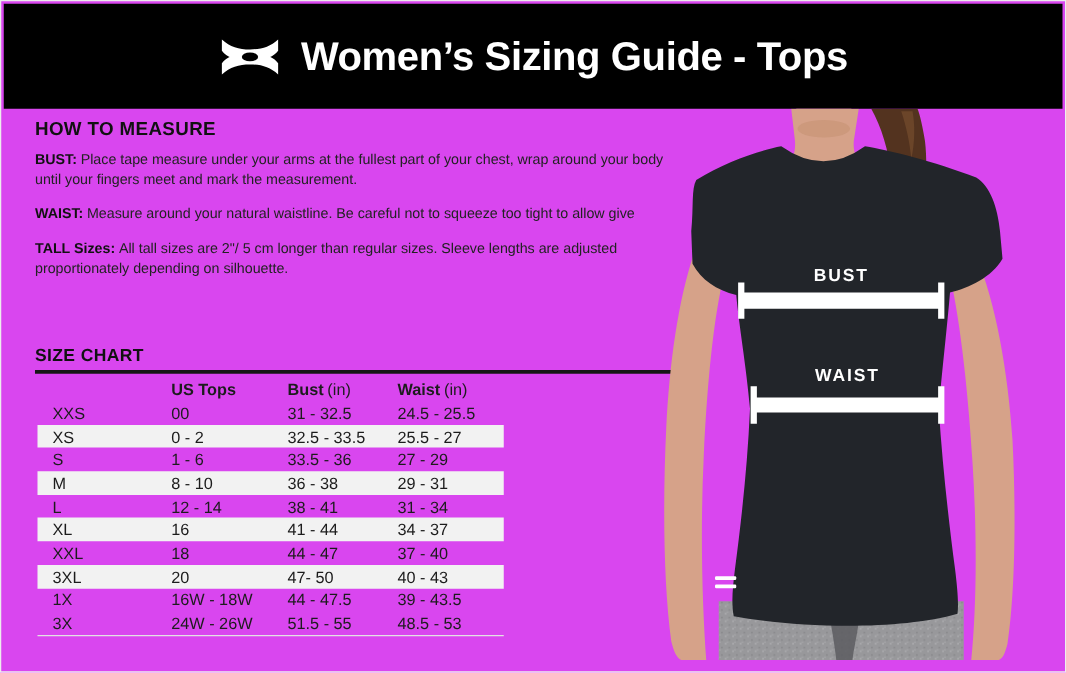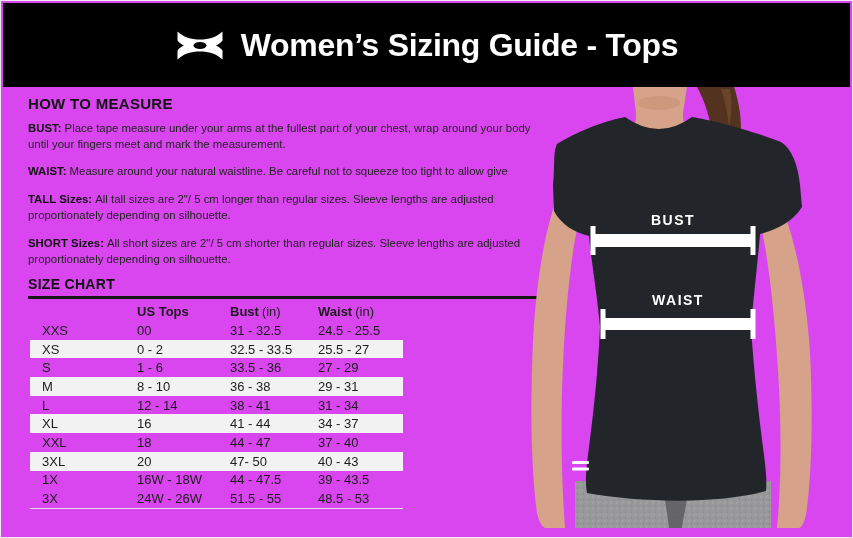--- a/index.html
+++ b/index.html
@@ -83,21 +83,20 @@
   </header>
 
   <h2 class="howto-heading">HOW TO MEASURE</h2>
 
   <p class="para p-waist"><strong>WAIST:</strong><span>Measure around your natural waistline. Be careful not to squeeze too tight to allow give</span></p>
 
   <p class="para p-bust"><strong>BUST:</strong><span>Place tape measure under your arms at the fullest part of your chest, wrap around your body until your fingers meet and mark the measurement.</span></p>
 
   <p class="para p-tall"><strong>TALL Sizes:</strong><span>All tall sizes are 2"/ 5 cm longer than regular sizes. Sleeve lengths are adjusted proportionately depending on silhouette.</span></p>
 
-  <p class="para p-short"><strong>SHORT Sizes:</strong><span>All short sizes are 2"/ 5 cm shorter than regular sizes. Sleeve lengths are adjusted proportionately depending on silhouette.</span></p>
 
   <h2 class="chart-heading">SIZE CHART</h2>
   <div class="chart-rule"></div>
 
   <div class="table">
     <div class="trow thead">
       <div class="tcell"><span class="b"></span><span class="u"></span></div>
       <div class="tcell"><span class="b">US Tops</span><span class="u"></span></div>
       <div class="tcell"><span class="b">Bust</span><span class="u">(in)</span></div>
       <div class="tcell"><span class="b">Waist</span><span class="u">(in)</span></div>

